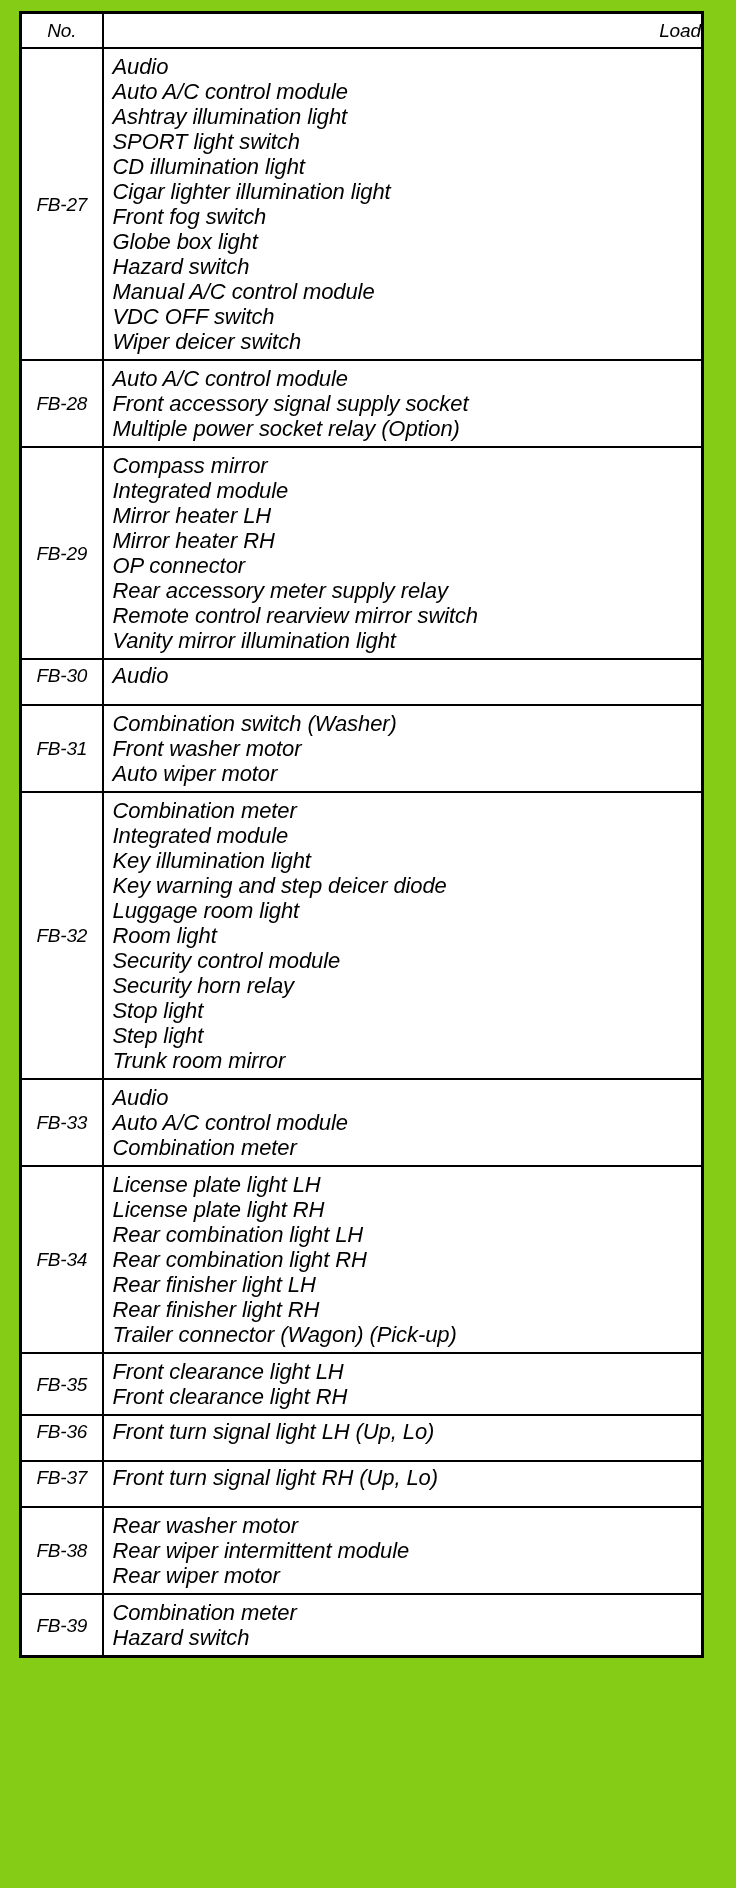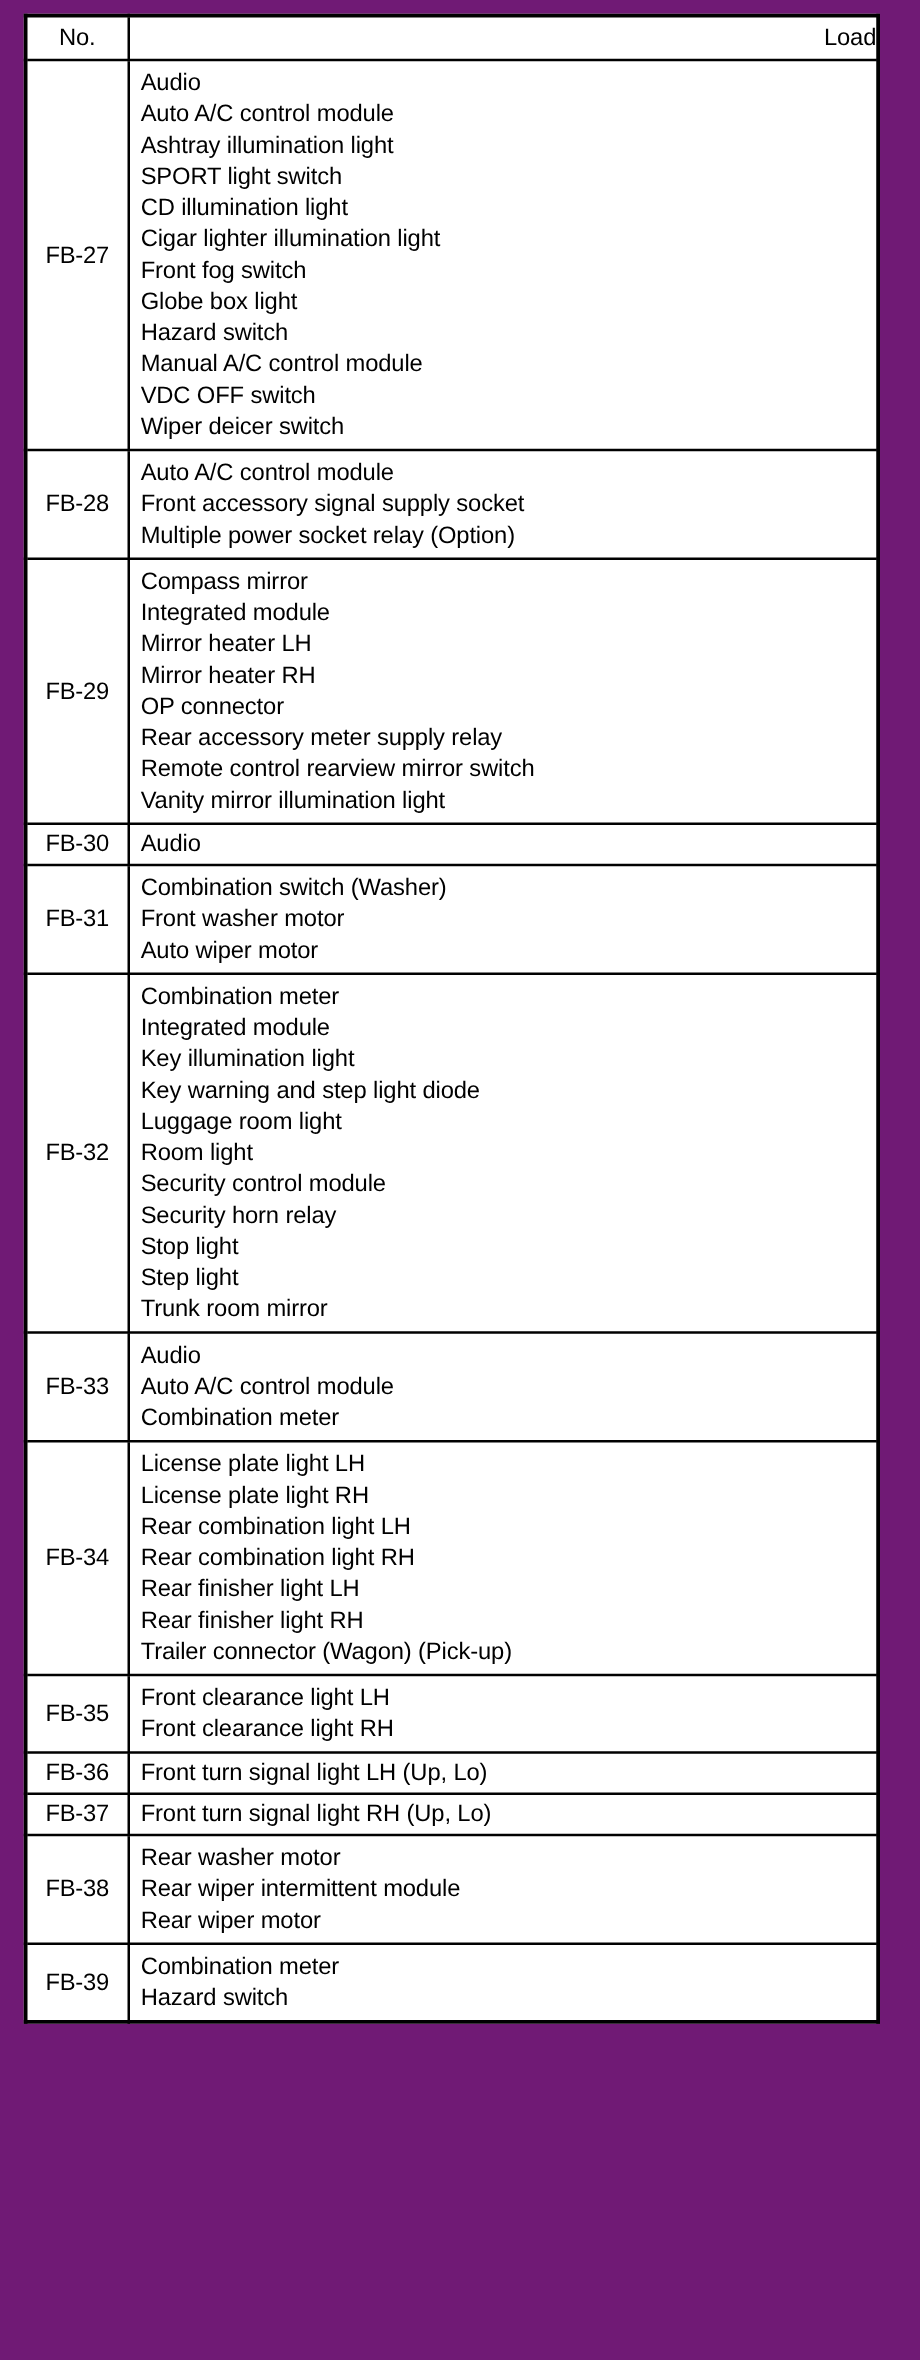--- a/index.html
+++ b/index.html
@@ -12,21 +12,22 @@
     height: 1888px;
     font-family: "Liberation Sans", sans-serif;
     color: #000000;
     overflow: hidden;
   }
 
   .page {
     position: relative;
     width: 736px;
     height: 1888px;
-    background: #701a75;
+    background: #84cc16;
+    font-style: italic;
   }
 
   .fuse-table {
     position: absolute;
     left: 19px;
     top: 11px;
     width: 682px;
     border-collapse: collapse;
     table-layout: fixed;
     background: #ffffff;
@@ -81,27 +82,27 @@
   tbody tr:last-child td { border-bottom: none; }
 
   .load-list {
     margin: 0;
     padding: 0;
     list-style: none;
   }
   .load-list li {
     margin: 0;
     padding: 0;
-    font-size: 19px;
+    font-size: 22px;
     line-height: 25px;
     white-space: nowrap;
   }
 
   .row-body td { padding-top: 5px; padding-bottom: 5px; }
-  .row-single td { padding-top: 3px; padding-bottom: 3px; }
+  .row-single td { padding-top: 3px; padding-bottom: 16px; }
 </style>
 </head>
 <body>
 
 <div class="page">
   <table class="fuse-table">
     <colgroup>
       <col class="col-no">
       <col class="col-load">
     </colgroup>
@@ -174,21 +175,21 @@
             </ul>
           </td>
         </tr>
         <tr class="row-body">
           <td class="cell-no">FB-32</td>
           <td class="cell-load">
             <ul class="load-list">
               <li>Combination meter</li>
               <li>Integrated module</li>
               <li>Key illumination light</li>
-              <li>Key warning and step light diode</li>
+              <li>Key warning and step deicer diode</li>
               <li>Luggage room light</li>
               <li>Room light</li>
               <li>Security control module</li>
               <li>Security horn relay</li>
               <li>Stop light</li>
               <li>Step light</li>
               <li>Trunk room mirror</li>
             </ul>
           </td>
         </tr>

